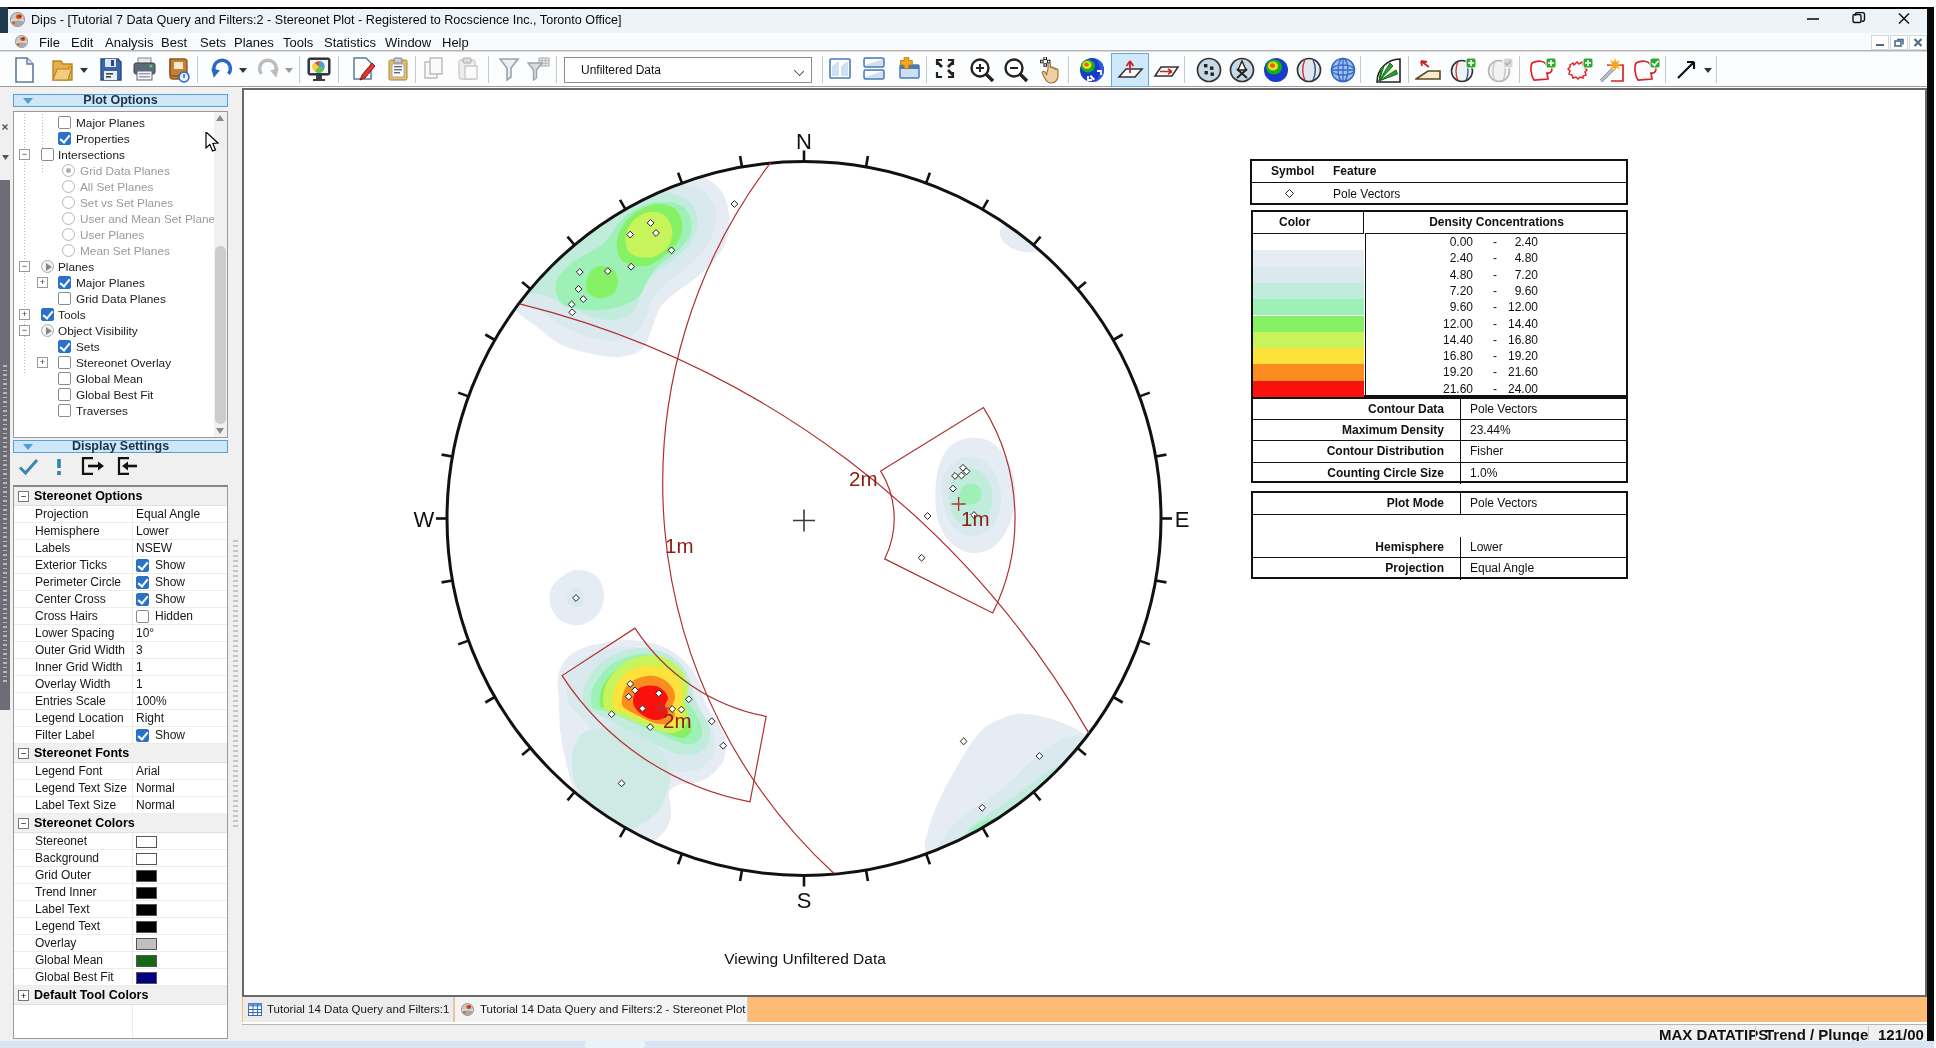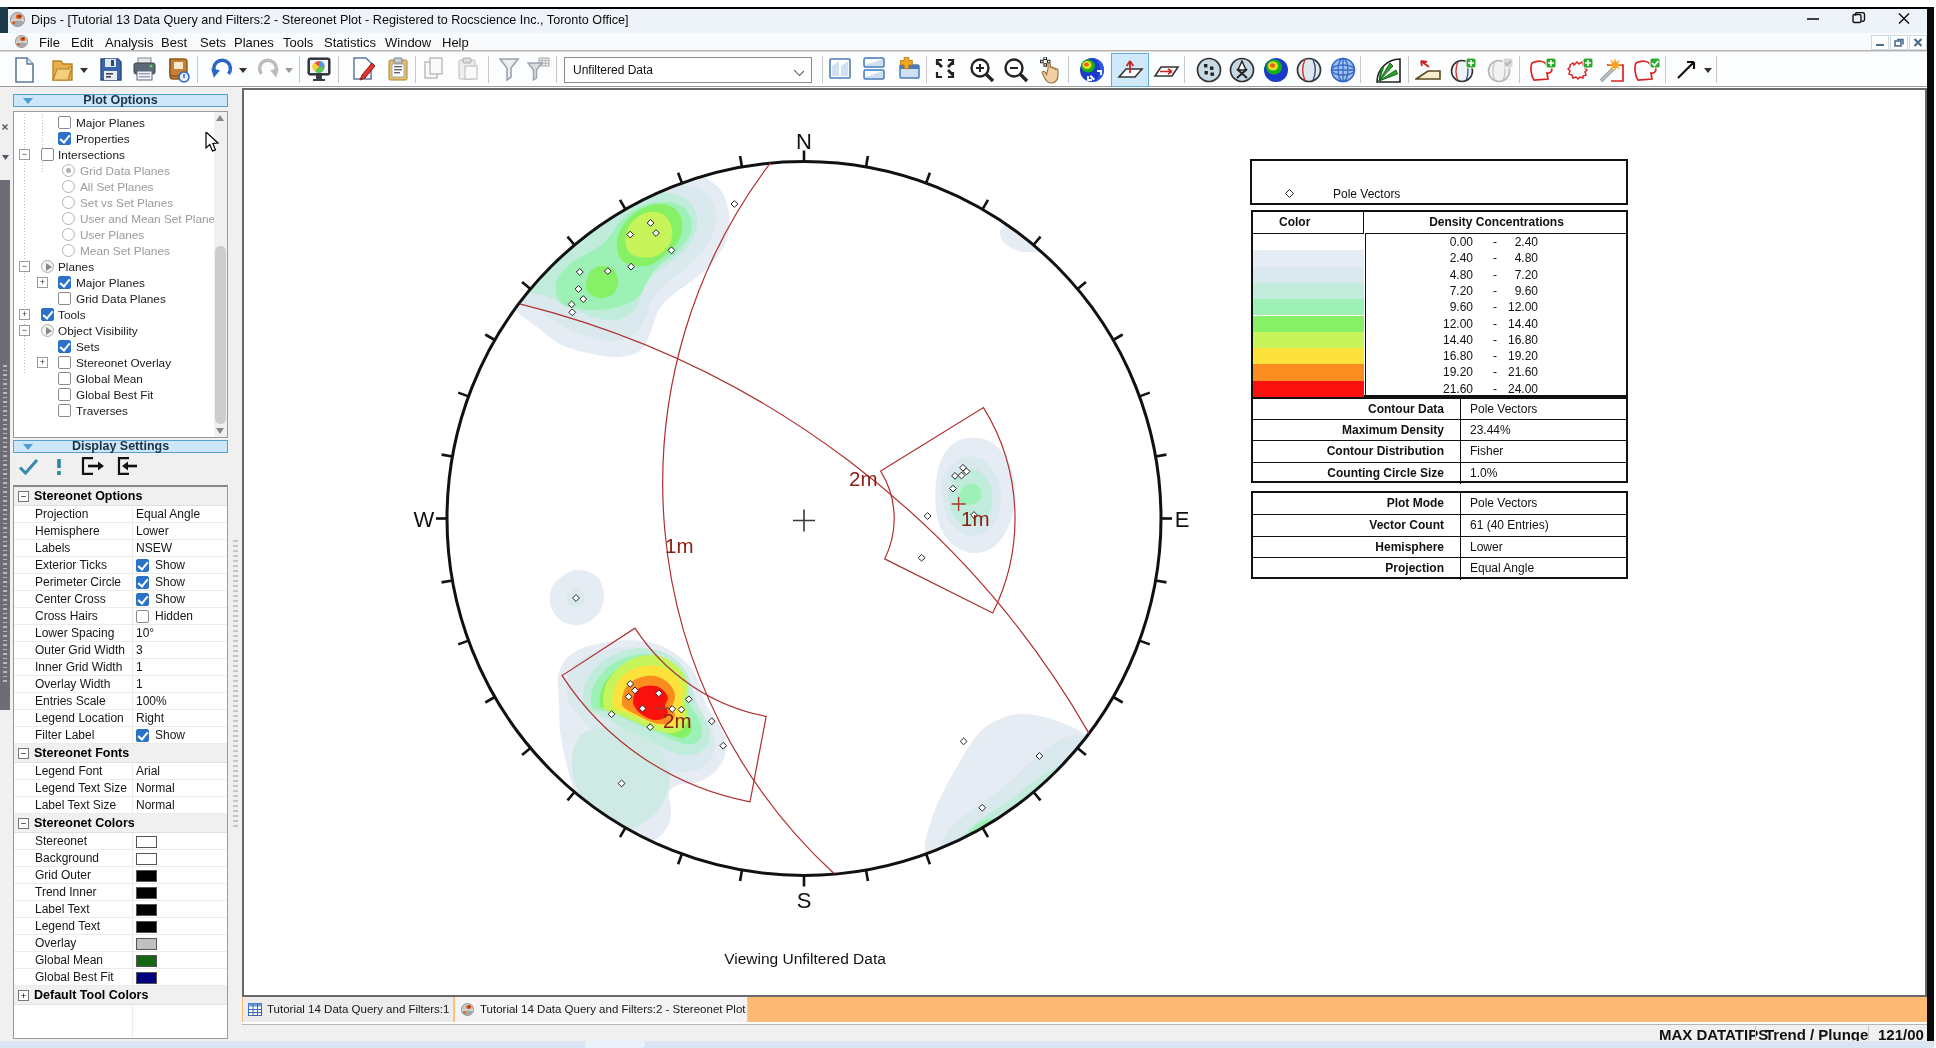--- a/index.html
+++ b/index.html
@@ -3,21 +3,21 @@
 *{margin:0;padding:0;box-sizing:border-box}
 html,body{width:1936px;height:1048px;overflow:hidden;font-family:"Liberation Sans",sans-serif;background:#fff}
 .abs{position:absolute}
 #titlebar{left:8px;top:7px;width:1921px;height:26px;background:#eef3fa;border-top:2px solid #000}
 #navblock{left:0;top:7px;width:8px;height:28px;background:#1d3a4d}
 #rightedge{left:1927px;top:7px;width:7px;height:1034px;background:#0a0a0a}
 #menubar{left:0;top:33px;width:1927px;height:18px;background:#f8fafc}
 #menubar span{position:absolute;top:2px;font-size:13px;color:#101010}
 #toolbar{left:0;top:51px;width:1927px;height:36px;background:#fcfdfe;border-top:1px solid #d8d8d8;border-bottom:1px solid #9a9a9a}
 .tsep{position:absolute;top:56px;width:1px;height:27px;background:#c9c9c9}
-#combo{left:564px;top:57px;width:248px;height:26px;background:#fff;border:1px solid #8a8a8a;font-size:12px;color:#111;line-height:24px;padding-left:8px}
+#combo{left:564px;top:57px;width:248px;height:26px;background:#fff;border:1px solid #8a8a8a;font-size:12px;color:#111;line-height:24px;padding-left:16px}
 #combo .chev{position:absolute;right:8px;top:9px;width:8px;height:8px;border-right:1.6px solid #444;border-bottom:1.6px solid #444;transform:rotate(45deg) scale(1,.8)}
 #ldock{left:0;top:87px;width:242px;height:954px;background:#f0f0f0}
 #lstrip{left:0;top:180px;width:10px;height:530px;background:#6d6d75}#lstrip .txt{position:absolute;left:3px;top:185px;width:4px;height:320px;background-image:repeating-linear-gradient(#b9b9bd 0 2px,transparent 2px 5px,#b9b9bd 5px 6px,transparent 6px 9px)}
 .phead{left:13px;width:215px;height:13px;background:#cde6f8;border:1px solid #56a0d2;font-size:12.5px;font-weight:bold;color:#1c3048;text-align:center;line-height:11px}
 .phead .tri{position:absolute;left:9px;top:3px;width:0;height:0;border-left:5.5px solid transparent;border-right:5.5px solid transparent;border-top:6.5px solid #4a9fd4}
 #treebox{left:13px;top:111px;width:215px;height:327px;background:#fff;border:1px solid #9a9a9a}
 .trow{position:absolute;height:16px;font-size:11.8px;color:#1a1a1a;line-height:16px}
 .trow.grey{color:#9a9a9a}
 .cb{position:absolute;width:13px;height:13px;border:1px solid #8a8a8a;border-radius:2px;background:#fff}
 .cb.on{background:#2a72c8;border-color:#2a72c8}
@@ -58,21 +58,21 @@
 <div class="abs" id="titlebar"></div>
 <svg class="abs" style="left:10px;top:12px" width="15" height="15" viewBox="0 0 16 16">
 <circle cx="8" cy="8" r="7.5" fill="#c8c8c8"></circle>
     <circle cx="8" cy="8" r="7.5" fill="none" stroke="#888"></circle>
 <path d="M1,10 a7.5,7.5 0 0 0 14,0 a9,3 0 0 0 -14,0" fill="#a8a8a8"></path>
 <path d="M1.2,9.5 a8,2.6 0 0 1 13.6,0" fill="none" stroke="#e8e8e8" stroke-width="1.2"></path>
 <ellipse cx="9.5" cy="5" rx="3.2" ry="2.6" fill="#e05510"></ellipse>
     <ellipse cx="10.2" cy="4.4" rx="1.4" ry="1" fill="#7a2505"></ellipse>
 <circle cx="4" cy="11.5" r="1.5" fill="#e05510"></circle>
   </svg>
-<span class="abs" style="left:31px;top:13px;font-size:12.6px;color:#0a0a0a">Dips - [Tutorial 13 Data Query and Filters:2 - Stereonet Plot - Registered to Rocscience Inc., Toronto Office]</span>
+<span class="abs" style="left:31px;top:13px;font-size:12.6px;color:#0a0a0a">Dips - [Tutorial 7 Data Query and Filters:2 - Stereonet Plot - Registered to Rocscience Inc., Toronto Office]</span>
 <svg class="abs" style="left:1803px;top:12px" width="110" height="13" viewBox="0 0 110 13">
     <path d="M4,7 h12" stroke="#111" stroke-width="1.6"></path>
     <rect x="50" y="2.5" width="8" height="8" rx="1.5" fill="none" stroke="#111" stroke-width="1.4"></rect>
     <path d="M52.5,2.5 v-1.6 a1.5,1.5 0 0 1 1.5,-1.5 h5.5 a2,2 0 0 1 2,2 v5 a1.6,1.6 0 0 1 -1.6,1.6 h-1.4" fill="none" stroke="#111" stroke-width="1.4" transform="translate(0,1.2)"></path>
     <path d="M96,1.5 l10,10 m0,-10 l-10,10" stroke="#111" stroke-width="1.5"></path>
   </svg>
 <div class="abs" id="menubar">
     <span style="left:39px">File</span>
     <span style="left:71px">Edit</span>
     <span style="left:105px">Analysis</span>
@@ -724,20 +724,24 @@
 <text x="939" y="438" text-anchor="middle">E</text>
 </g>
 <g font-family="Liberation Sans,sans-serif" font-size="20.5" fill="#8b2015">
 <text x="606" y="397">2m</text>
 <text x="718" y="437">1m</text>
 <text x="422" y="464">1m</text>
 <text x="420" y="639">2m</text>
 </g>
 </svg>
 <div class="legtab" style="left:1250px;top:159px;width:378px;height:46px">
+<div style="position:absolute;left:0;top:0;width:100%;height:22px;border-bottom:1.5px solid #111">
+<b style="position:absolute;left:19px;top:3px">Symbol</b>
+      <b style="position:absolute;left:81px;top:3px">Feature</b>
+    </div>
 <svg style="position:absolute;left:33px;top:28px" width="9" height="9" viewBox="0 0 9 9">
       <path d="M4.5,0.5 L8.5,4.5 L4.5,8.5 L0.5,4.5 Z" fill="#fff" stroke="#222"></path>
     </svg>
 <span style="position:absolute;left:81px;top:26px">Pole Vectors</span>
   </div>
 <div class="legtab" style="left:1251px;top:210px;width:377px;height:187px">
 <div style="position:absolute;left:0;top:0;width:111px;height:22px;border-bottom:1.5px solid #111;border-right:1.5px solid #111">
       <b style="position:absolute;left:26px;top:3px">Color</b>
     </div>
 <div style="position:absolute;left:112px;top:0;width:263px;height:22px;border-bottom:1.5px solid #111;text-align:center"><b style="position:relative;top:3px">Density Concentrations</b></div>
@@ -822,25 +826,20 @@
     <div style="position:absolute;left:0;top:63.6px;width:100%;height:21.2px;">
       <b style="position:absolute;right:182px;top:3px">Counting Circle Size</b>
       <span style="position:absolute;left:217px;top:3px">1.0%</span>
       <div style="position:absolute;left:207px;top:0;width:1px;height:100%;background:#111"></div>
     </div>
   </div>
 <div class="legtab" style="left:1251px;top:491px;width:377px;height:88px">
     <div style="position:absolute;left:0;top:0.0px;width:100%;height:21.8px;border-bottom:1px solid #111;">
       <b style="position:absolute;right:182px;top:3px">Plot Mode</b>
       <span style="position:absolute;left:217px;top:3px">Pole Vectors</span>
-      <div style="position:absolute;left:207px;top:0;width:1px;height:100%;background:#111"></div>
-    </div>
-    <div style="position:absolute;left:0;top:21.8px;width:100%;height:21.8px;border-bottom:1px solid #111;">
-      <b style="position:absolute;right:182px;top:3px">Vector Count</b>
-      <span style="position:absolute;left:217px;top:3px">61 (40 Entries)</span>
       <div style="position:absolute;left:207px;top:0;width:1px;height:100%;background:#111"></div>
     </div>
     <div style="position:absolute;left:0;top:43.6px;width:100%;height:21.8px;border-bottom:1px solid #111;">
       <b style="position:absolute;right:182px;top:3px">Hemisphere</b>
       <span style="position:absolute;left:217px;top:3px">Lower</span>
       <div style="position:absolute;left:207px;top:0;width:1px;height:100%;background:#111"></div>
     </div>
     <div style="position:absolute;left:0;top:65.4px;width:100%;height:21.8px;">
       <b style="position:absolute;right:182px;top:3px">Projection</b>
       <span style="position:absolute;left:217px;top:3px">Equal Angle</span>

